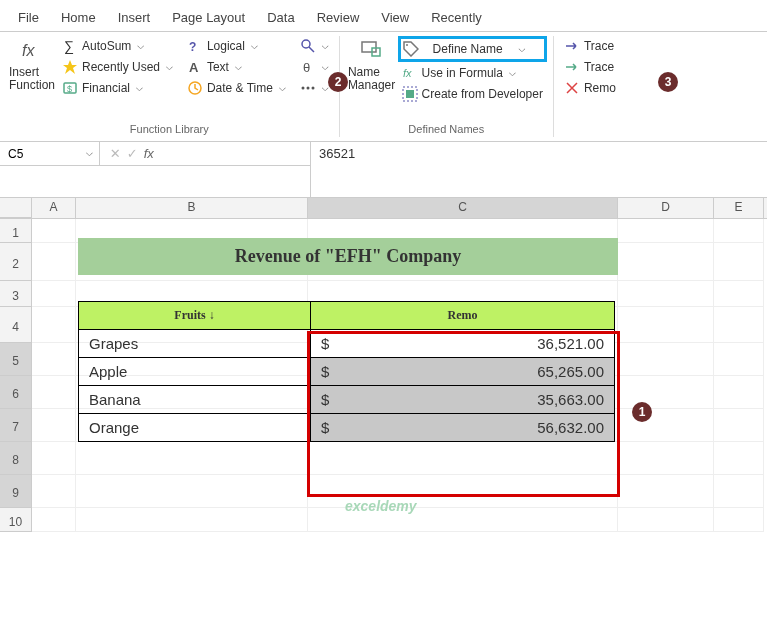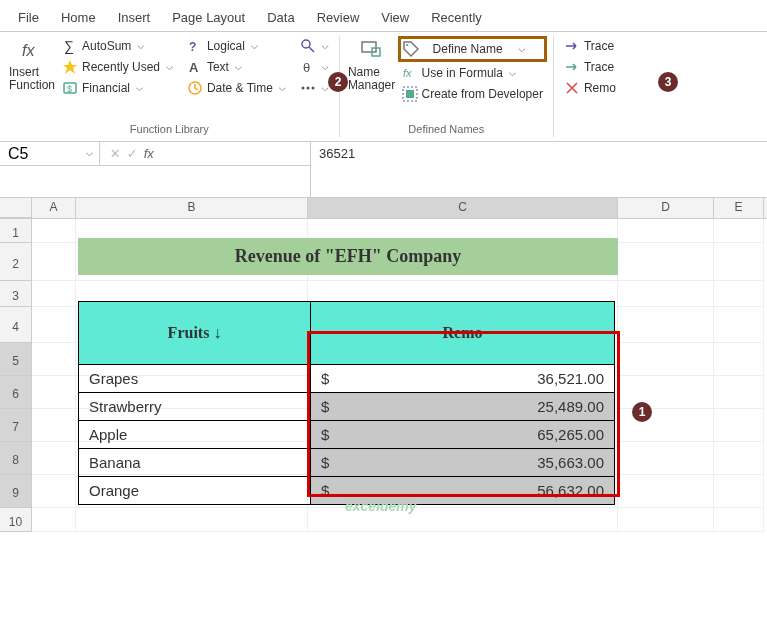--- a/index.html
+++ b/index.html
@@ -18,28 +18,28 @@
 .group-label { text-align: center; font-size: 11px; color: #666; padding: 2px 0; }
 
 .btn-lg { display: flex; flex-direction: column; align-items: center; width: 52px; padding: 2px 4px; cursor: pointer; font-size: 12px; line-height: 1.1; }
 .btn-lg .ic { width: 24px; height: 24px; margin-bottom: 4px; }
 
 .col { display: flex; flex-direction: column; gap: 1px; }
 .btn-sm { display: flex; align-items: center; padding: 2px 4px; cursor: pointer; font-size: 12px; white-space: nowrap; gap: 4px; }
 .btn-sm .ic { width: 16px; height: 16px; flex-shrink: 0; }
 .drop { margin-left: 2px; font-size: 9px; color: #666; }
 
-.red-box { border: 3px solid #a16207; padding: 2px 6px 2px 2px !important; gap: 14px; }
+.red-box { border: 3px solid #0ea5e9; padding: 2px 6px 2px 2px !important; gap: 14px; }
 
 .badge { position: absolute; width: 20px; height: 20px; background: #6b2c2c; color: #fff; border-radius: 50%; display: flex; align-items: center; justify-content: center; font-size: 12px; font-weight: bold; }
 
 
 .fbar { display: flex; align-items: stretch; border-bottom: 1px solid #ccc; height: 56px; }
 .namebox { display: flex; align-items: center; border-right: 1px solid #ccc; padding: 0 6px; height: 24px; margin-top: 0; }
-.namebox input { border: none; width: 60px; font-size: 16px; padding: 2px; outline: none; }
+.namebox input { border: none; width: 60px; font-size: 12px; padding: 2px; outline: none; }
 .fb-btns { display: flex; align-items: center; gap: 6px; padding: 0 10px; color: #999; height: 24px; }
 .fb-input { flex: 1; padding: 4px 8px; font-size: 13px; border-left: 1px solid #ccc; display: flex; align-items: flex-start;}
 .fb-row { display:flex; align-items:center; width: 310px; border-bottom:1px solid #ccc; height:24px;}
 
 
 .grid-wrap { position: relative; }
 .corner { width: 32px; height: 20px; border-right: 1px solid #ccc; border-bottom: 1px solid #ccc; background: #f3f3f3; }
 .col-headers { display: flex; background: #f3f3f3; border-bottom: 1px solid #ccc; }
 .ch { text-align: center; padding: 2px 0; border-right: 1px solid #ccc; font-size: 12px; color: #555; }
 .ch.sel { background: #d5d5d5; }
@@ -47,21 +47,21 @@
 .rows { }
 .grid-row { display: flex; }
 .rh { width: 32px; text-align: center; border-right: 1px solid #ccc; border-bottom: 1px solid #ccc; font-size: 12px; color: #555; background: #f3f3f3; padding: 4px 0; }
 .rh.sel { background: #d5d5d5; }
 .cell { border-right: 1px solid #eee; border-bottom: 1px solid #eee; height: 32px; }
 
 
 .data-area { position: absolute; left: 78px; top: 40px; }
 .title-banner { width: 540px; background: #a4cf9a; font-size: 18px; font-weight: bold; text-align: center; padding: 8px 0; font-family: Georgia, serif;}
 .data-table { border-collapse: collapse; margin-top: 26px; }
-.data-table th { background: #5eead4; border: 1.5px solid #000; padding: 22px 10px; font-size: 16px; font-family: Georgia, serif; font-weight: bold;}
+.data-table th { background: #bef264; border: 1.5px solid #000; padding: 6px 10px; font-size: 12px; font-family: Georgia, serif; font-weight: bold;}
 .data-table td { border: 1.5px solid #000; padding: 5px 10px; font-size: 15px; }
 .fruit-col { width: 232px; }
 .spain-col { width: 304px; }
 .money { display: flex; justify-content: space-between; }
 .sel-cells { background: #c8c8c8; }
 .active-cell { background: #fff; }
 .sel-outline { position: absolute; border: 3px solid #d40000; pointer-events: none; }
 
 .watermark { position: absolute; font-size: 14px; color: #a8d8b8; font-style: italic; font-weight: bold;}
 
@@ -386,29 +386,20 @@
         <th class="spain-col">Remo</th>
       </tr>
       </tbody>
         <tbody id="data-body">
           <tr>
             <td class="fruit-col">Grapes</td>
             <td class="spain-col active-cell">
               <div class="money">
                 <span>$</span>
                 <span>36,521.00</span>
-              </div>
-            </td>
-          </tr>
-          <tr>
-            <td class="fruit-col">Strawberry</td>
-            <td class="spain-col sel-cells">
-              <div class="money">
-                <span>$</span>
-                <span>25,489.00</span>
               </div>
             </td>
           </tr>
           <tr>
             <td class="fruit-col">Apple</td>
             <td class="spain-col sel-cells">
               <div class="money">
                 <span>$</span>
                 <span>65,265.00</span>
               </div>

